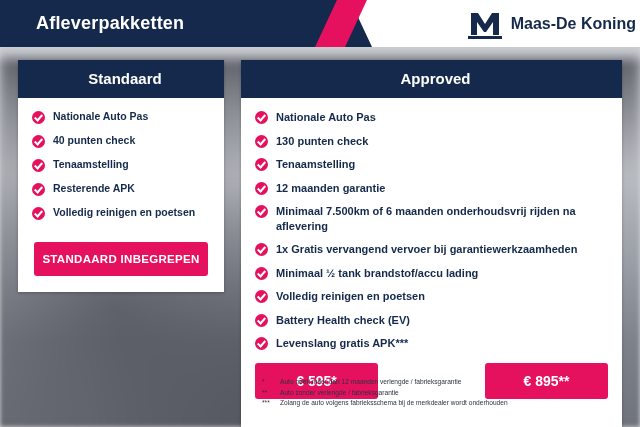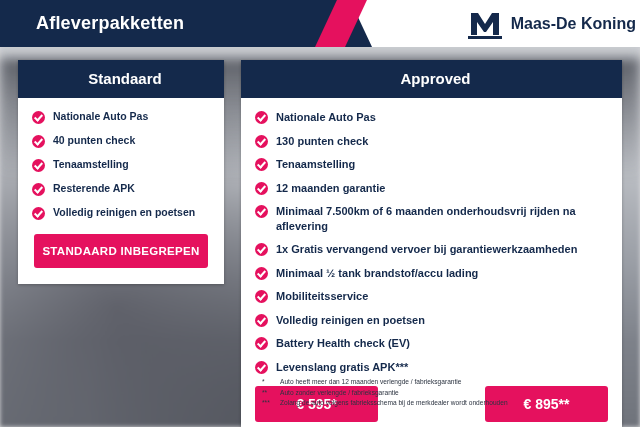--- a/index.html
+++ b/index.html
@@ -164,21 +164,21 @@
     position: absolute;
     left: 4px; top: 2px;
     width: 3px; height: 6px;
     border: solid #ffffff;
     border-width: 0 2px 2px 0;
     transform: rotate(42deg);
   }
   .feature-text { display: block; }
 
   .btn-standard {
-    margin: 14px 2px 2px 2px;
+    margin: 22px 2px 2px 2px;
     background: #e5115e;
     color: #ffffff;
     text-align: center;
     font-size: 11.5px;
     font-weight: bold;
     padding: 11px 4px;
     border-radius: 3px;
     letter-spacing: 0.3px;
   }
 
@@ -299,24 +299,20 @@
       <div class="feature">
         <span class="check"></span>
         <span class="feature-text">1x Gratis vervangend vervoer bij garantiewerkzaamheden</span>
       </div>
       <div class="feature">
         <span class="check"></span>
         <span class="feature-text">Minimaal ½ tank brandstof/accu lading</span>
       </div>
       <div class="feature">
         <span class="check"></span>
-        <span class="feature-text">Mobiliteitsservice</span>
-      </div>
-      <div class="feature">
-        <span class="check"></span>
         <span class="feature-text">Volledig reinigen en poetsen</span>
       </div>
       <div class="feature">
         <span class="check"></span>
         <span class="feature-text">Battery Health check (EV)</span>
       </div>
       <div class="feature">
         <span class="check"></span>
         <span class="feature-text">Levenslang gratis APK***</span>
       </div>

